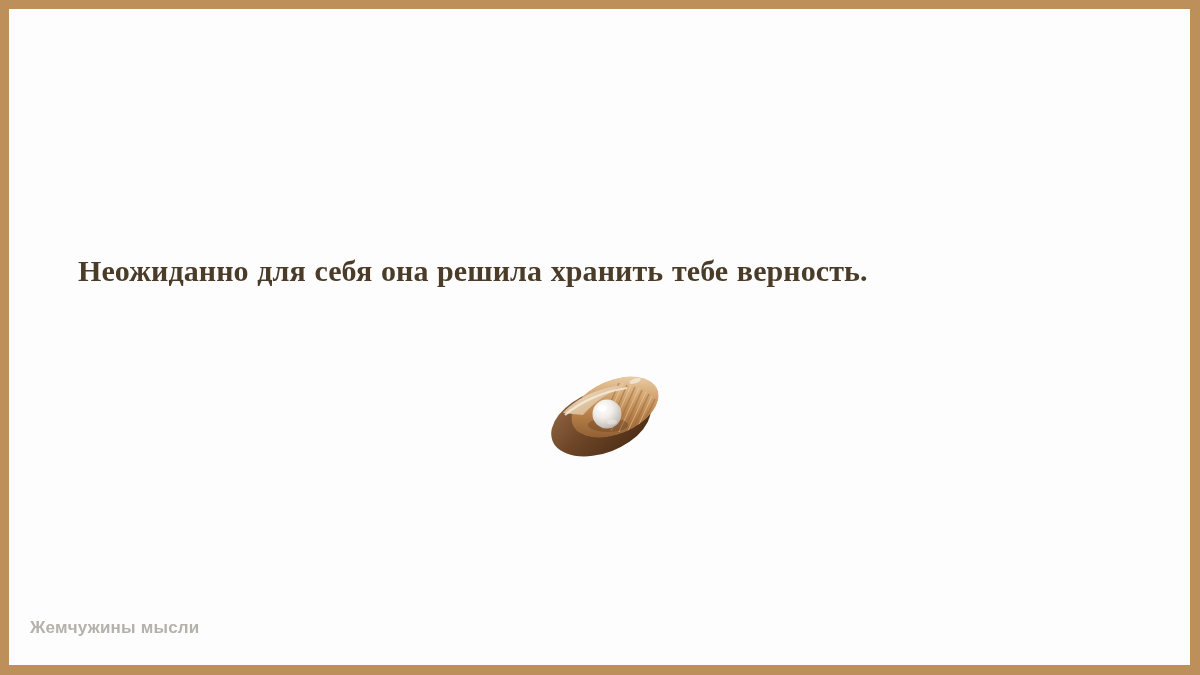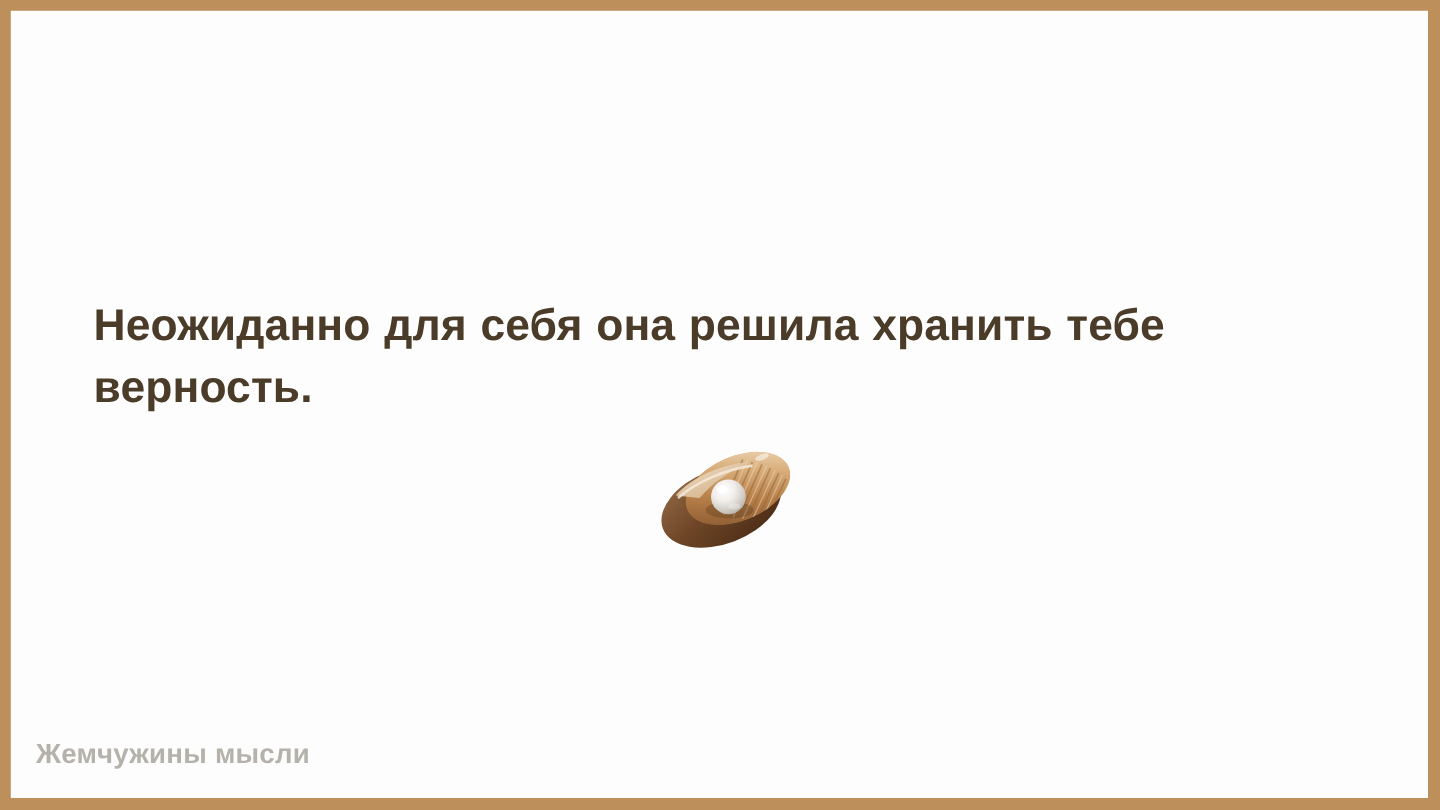--- a/index.html
+++ b/index.html
@@ -26,22 +26,22 @@
 
   
   .quote-block {
     position: absolute;
     left: 69px;
     top: 236px;
     width: 1060px;
   }
   .quote-text {
     margin: 0;
-    font-family: Liberation Sans, sans-serif;
-    font-size: 37px;
+    font-family: Liberation Serif, serif;
+    font-size: 30px;
     font-weight: bold;
     line-height: 52px;
     letter-spacing: 0.1px;
     color: #4a3c28;
     text-align: left;
     word-spacing: 1px;
   }
 
   
   .shell-wrap {
@@ -65,21 +65,21 @@
     bottom: 9px;
     height: 56px;
     display: flex;
     align-items: center;
     justify-content: space-between;
     padding: 0 22px 0 21px;
     box-sizing: border-box;
   }
   .footer-brand {
     font-family: "Liberation Sans", sans-serif;
-    font-size: 23px;
+    font-size: 17px;
     font-weight: bold;
     color: #b4b2aa;
     letter-spacing: 0.2px;
     white-space: nowrap;
   }
   .footer-site {
     font-family: "Liberation Sans", sans-serif;
     font-size: 23px;
     font-weight: normal;
     color: #b9b8b0;

